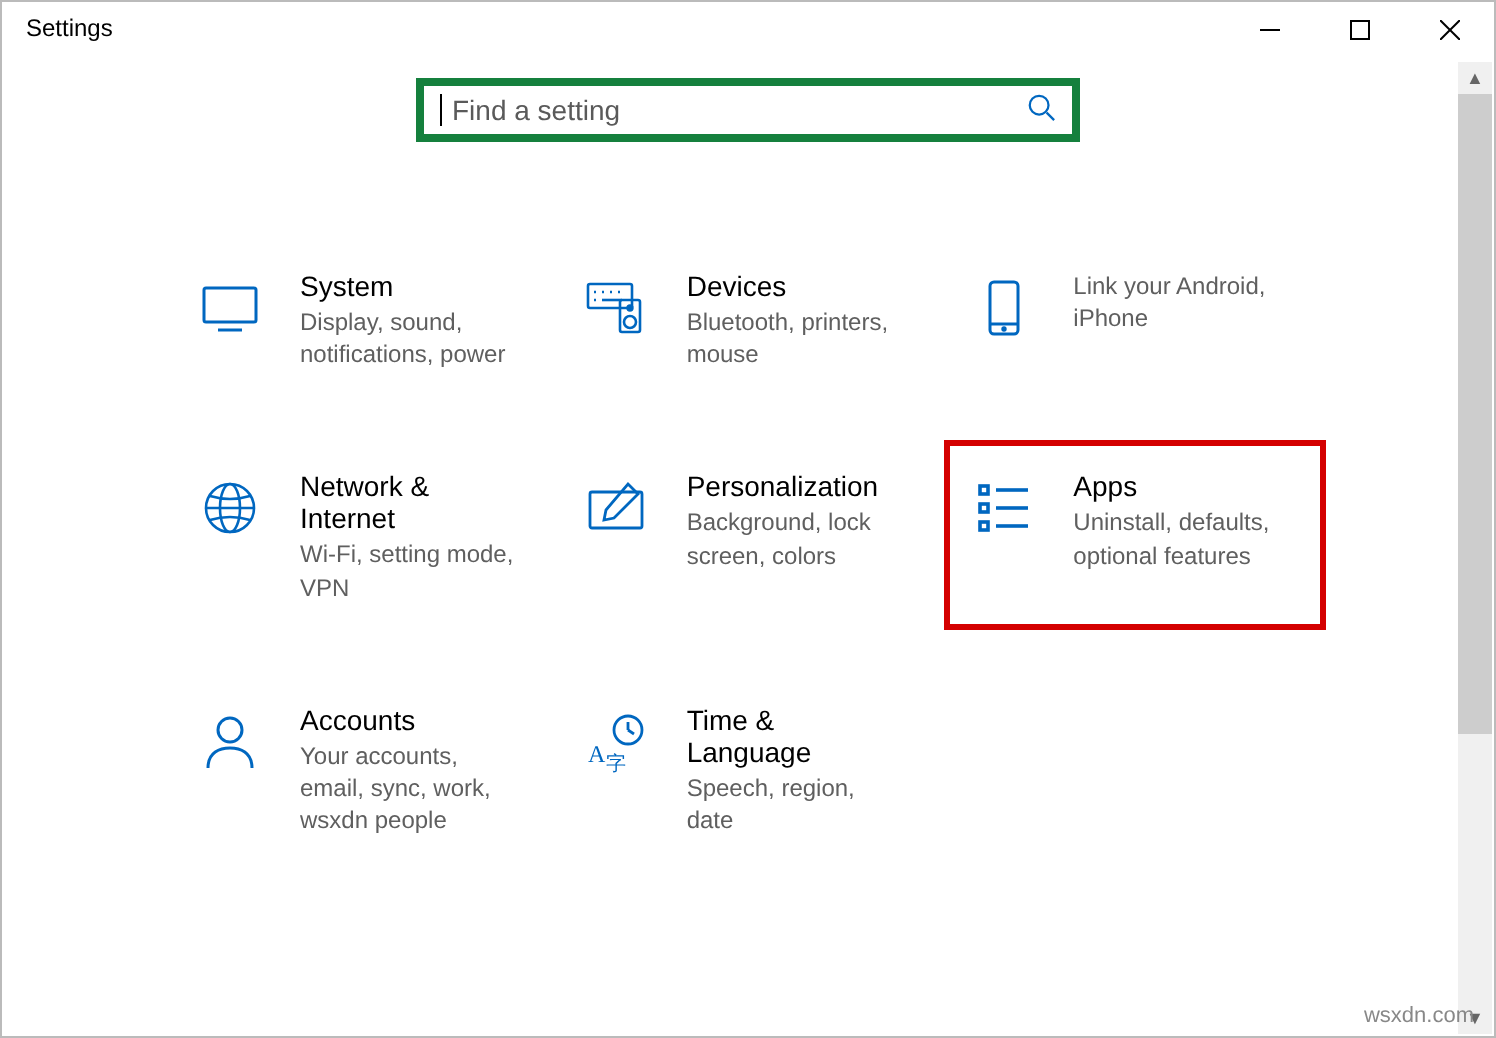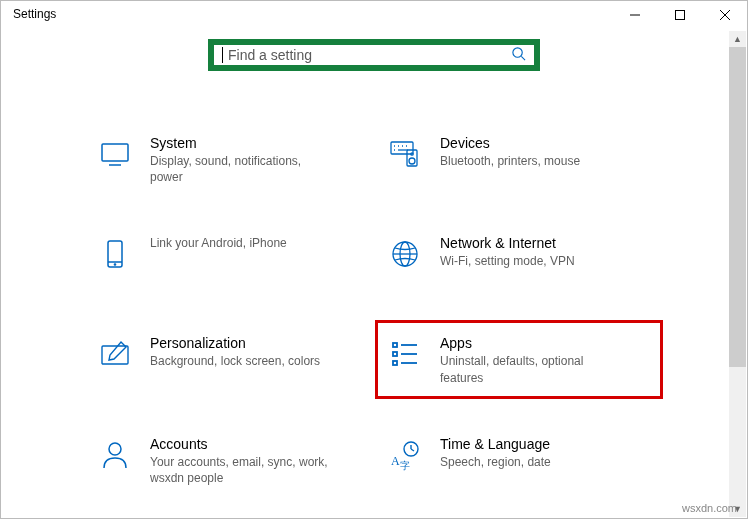--- a/index.html
+++ b/index.html
@@ -32,21 +32,21 @@
     font-size: 10px;
     color: #000;
   }
   .win-btn svg { display: block; }
   .search-wrap {
     display: flex; justify-content: center;
     margin-top: 8px;
   }
   .search-box {
     width: 332px; height: 32px;
-    border: 6px solid #15803d;
+    border: 4px solid #15803d;
     display: flex; align-items: center;
     padding: 0 8px 0 8px;
   }
   .search-cursor {
     width: 1px; height: 16px; background: #000; margin-right: 3px;
   }
   .search-box input {
     flex: 1;
     border: none; outline: none;
     font-size: 14px;
@@ -56,21 +56,21 @@
   .search-icon { color: #0067c0; }
 
   .content {
     padding: 0 40px 0 40px;
     display: flex;
     justify-content: center;
   }
   .grid {
     width: 560px;
     display: grid;
-    grid-template-columns: 1fr 1fr;
+    grid-template-columns: 1fr 1fr 1fr;
     column-gap: 20px;
     row-gap: 40px;
     margin-top: 58px;
   }
   .category {
     display: flex;
     align-items: flex-start;
     gap: 18px;
     padding: 4px 8px 4px 4px;
     min-height: 60px;

